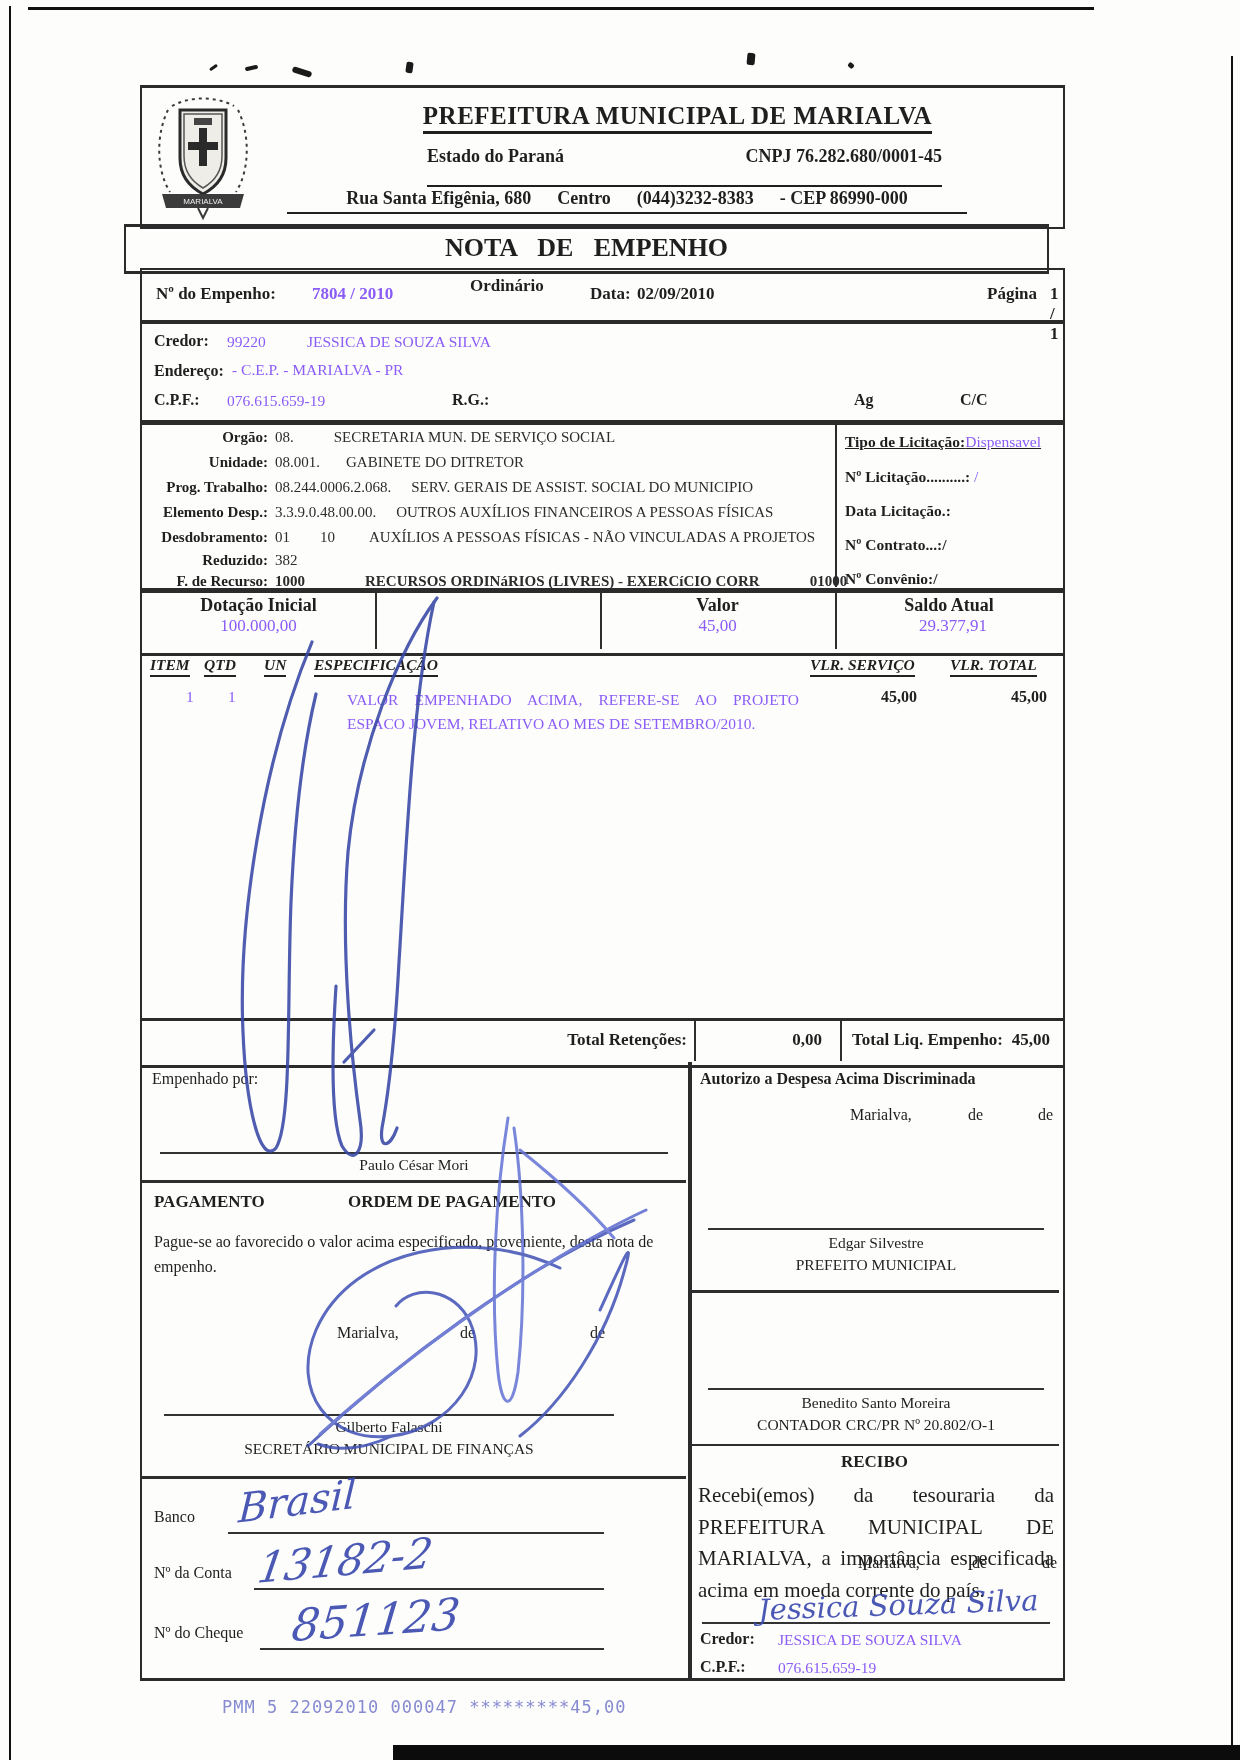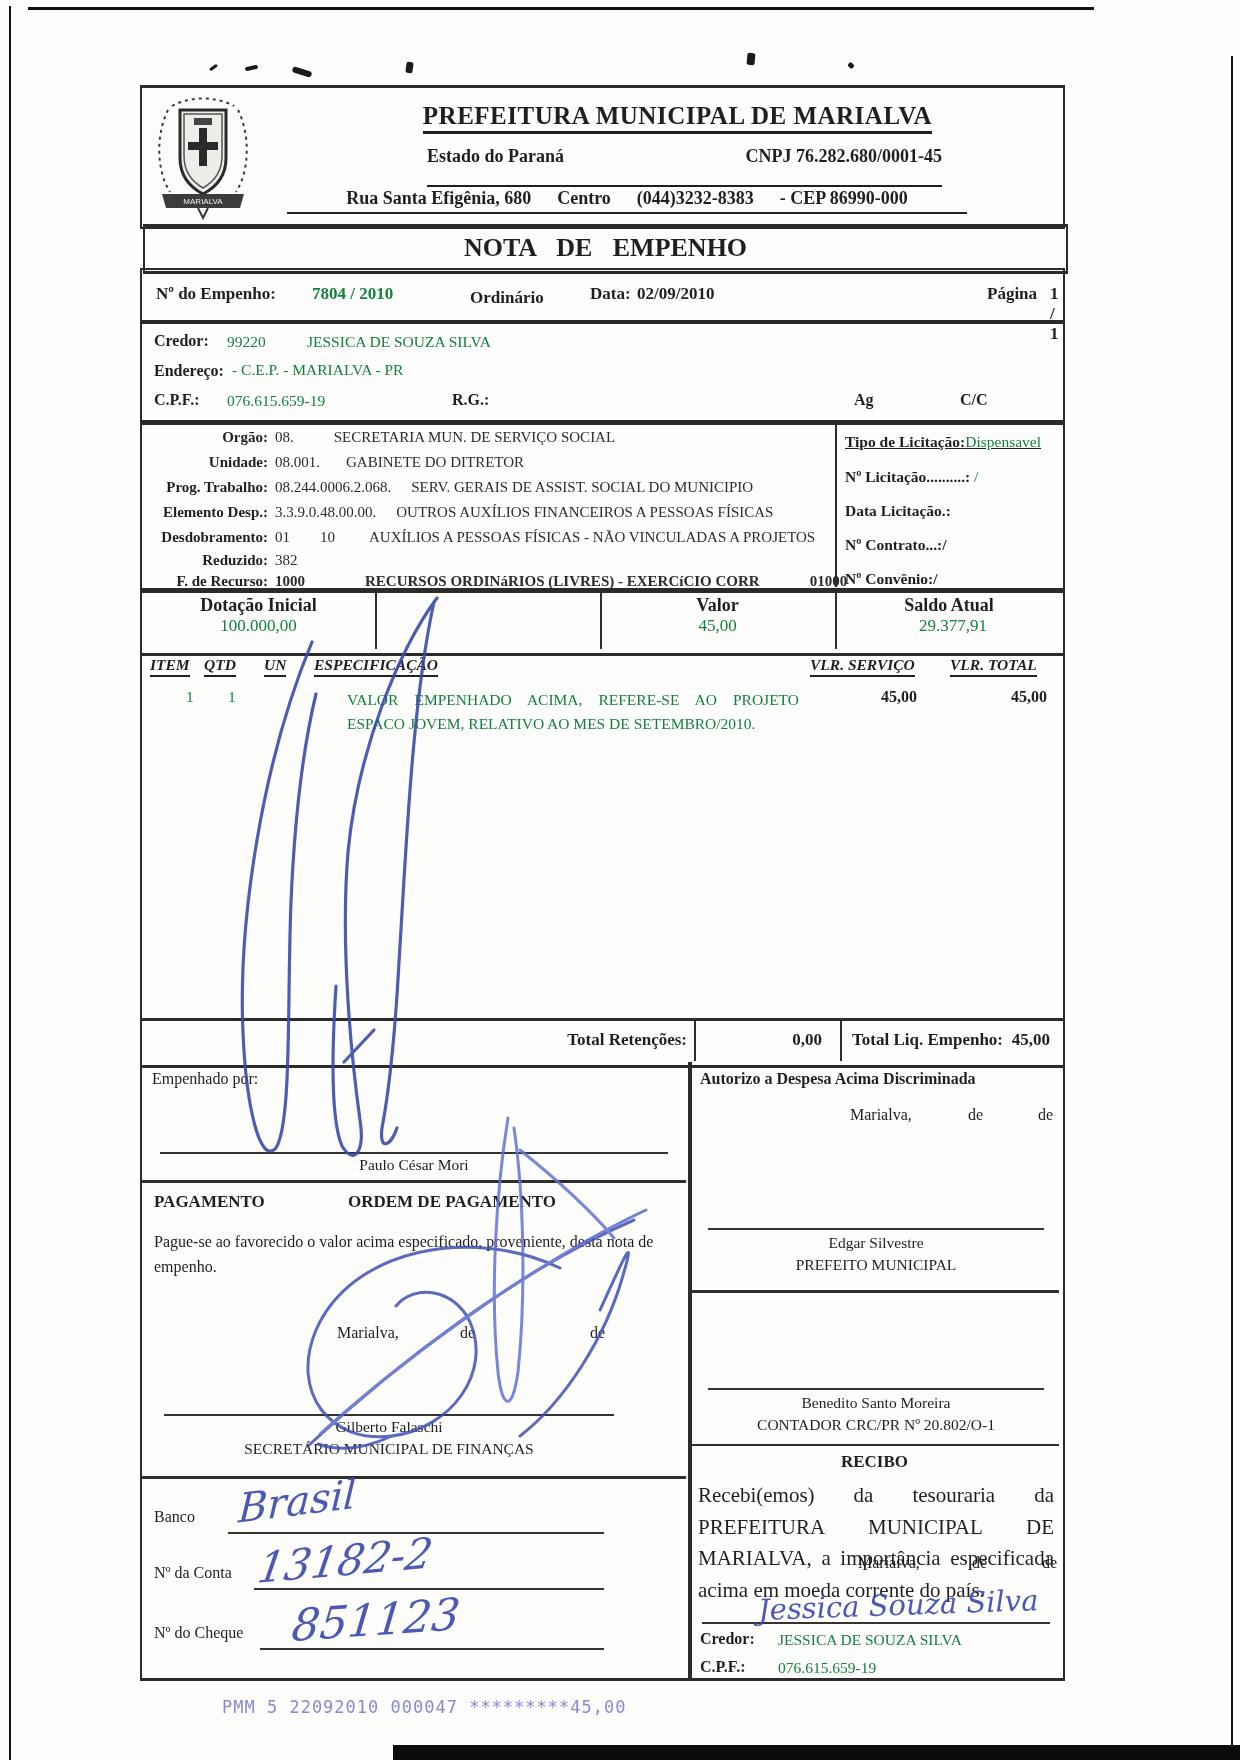--- a/index.html
+++ b/index.html
@@ -6,21 +6,21 @@
   .page{position:relative;width:1240px;height:1760px;background:#fdfdfc;overflow:hidden;
         font-family:"Liberation Serif", serif;color:#1f1f1f;}
   .abs{position:absolute;}
   .b{font-weight:bold;}
   .ctr{text-align:center;}
   .rt{text-align:right;}
   .box{position:absolute;border:2px solid #2b2b2b;background:transparent;}
   .hline{position:absolute;background:#2e2e2e;height:2px;}
   .vline{position:absolute;background:#2e2e2e;width:2px;}
   .sigline{position:absolute;background:#333;height:2px;}
-  .val{color:#15803d;}
+  .val{color:#8b5cf6;}
   .hw{font-family:"DejaVu Serif", serif;font-style:italic;color:#3c4cb0;opacity:.92;white-space:nowrap;}
   .stamp{font-family:"DejaVu Sans Mono", monospace;color:#878bd0;font-size:17px;letter-spacing:1px;white-space:nowrap;}
   .budget-row{position:absolute;left:8px;display:flex;font-size:15px;white-space:nowrap;}
   .budget-row .blab{width:118px;text-align:right;font-weight:bold;padding-right:7px;flex:none;}
   .budget-row .bcode{color:#2c2c2c;}
   .budget-row .bdesc{color:#2c2c2c;margin-left:20px;}
   .ith{font-style:italic;font-weight:bold;font-size:15.5px;border-bottom:2px solid #222;padding-bottom:1px;}
   .inkspeck{position:absolute;background:#1a1a1a;border-radius:2px;}
   svg{display:block;}
 </style>
@@ -68,28 +68,28 @@
       <span>CNPJ 76.282.680/0001-45</span>
     </div>
     <div class="abs b" style="left:145px;top:100px;width:680px;display:flex;gap:26px;font-size:18px;border-bottom:2px solid #1f1f1f;padding-bottom:3px;white-space:nowrap;justify-content:center;">
       <span>Rua Santa Efigênia, 680</span>
       <span>Centro</span>
       <span>(044)3232-8383</span>
       <span>-  CEP 86990-000</span>
     </div>
   </div>
 
-  <div class="box ctr" style="left:143px;top:224px;width:921px;height:44px;border-width:3px 2px 3px 2px;">
+  <div class="box ctr" style="left:124px;top:224px;width:921px;height:44px;border-width:3px 2px 3px 2px;">
     <div class="b" style="font-size:26px;line-height:42px;word-spacing:14px;">NOTA  DE  EMPENHO</div>
   </div>
 
   <div class="box" style="left:140px;top:268px;width:921px;height:52px;">
     <span class="abs b" style="left:14px;top:14px;font-size:17px;">Nº do Empenho:</span>
     <span class="abs b val" style="left:170px;top:14px;font-size:17px;">7804 / 2010</span>
-    <span class="abs b" style="left:328px;top:18px;font-size:17px;text-align:center;">Ordinário</span>
+    <span class="abs b" style="left:328px;top:6px;font-size:17px;text-align:center;">Ordinário</span>
     <span class="abs b" style="left:448px;top:14px;font-size:17px;">Data:</span>
     <span class="abs b" style="left:495px;top:14px;font-size:17px;">02/09/2010</span>
     <span class="abs b" style="left:845px;top:14px;font-size:17px;">Página</span>
     <span class="abs b" style="left:908px;top:14px;font-size:17px;">1 / 1</span>
   </div>
 
   <div class="box" style="left:140px;top:320px;width:921px;height:100px;border-width:3px 2px 2px 2px;">
     <span class="abs b" style="left:12px;top:9px;font-size:16px;">Credor:</span>
     <span class="abs val" style="left:85px;top:10px;font-size:15.5px;">99220</span>
     <span class="abs val" style="left:165px;top:10px;font-size:15.5px;">JESSICA DE SOUZA SILVA</span>

